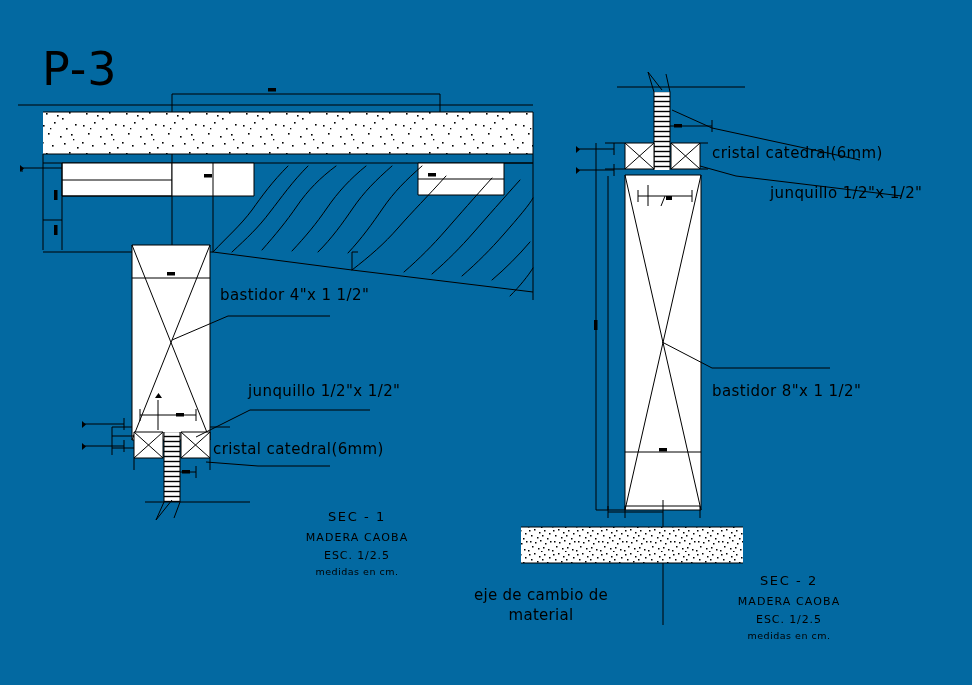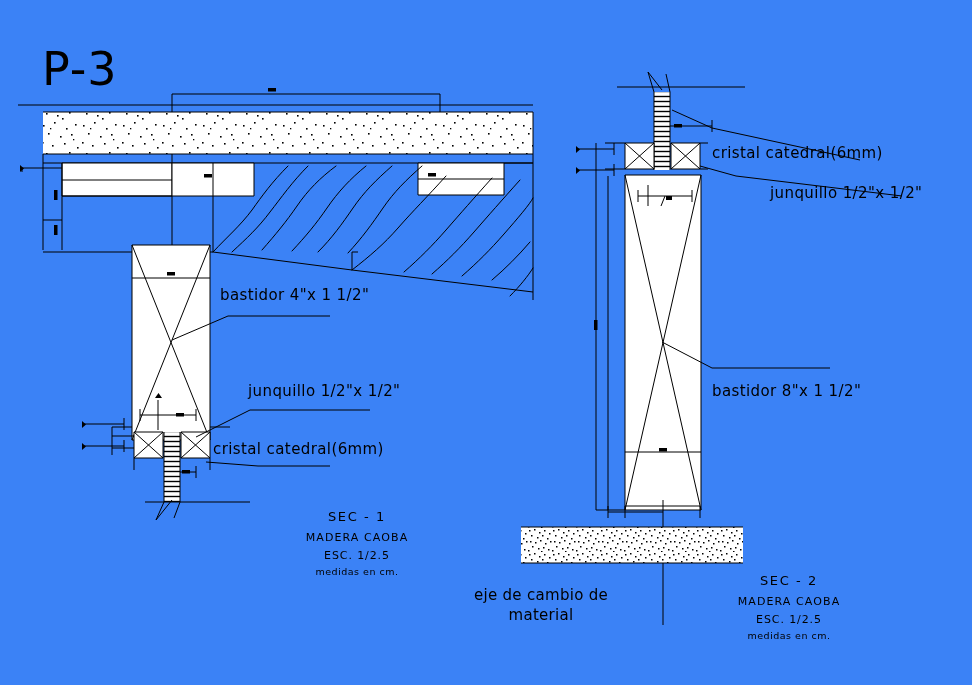--- a/index.html
+++ b/index.html
@@ -8,21 +8,21 @@
     padding: 0;
     background: #ffffff;
   }
   body {
     font-family: "DejaVu Sans", sans-serif;
   }
   #sheet {
     position: relative;
     width: 972px;
     height: 685px;
-    background: #3b82f6;
+    background: #0369a1;
     overflow: hidden;
   }
   #sheet svg {
     position: absolute;
     left: 0;
     top: 0;
   }
   .ln {
     stroke: #000000;
     stroke-width: 1;

